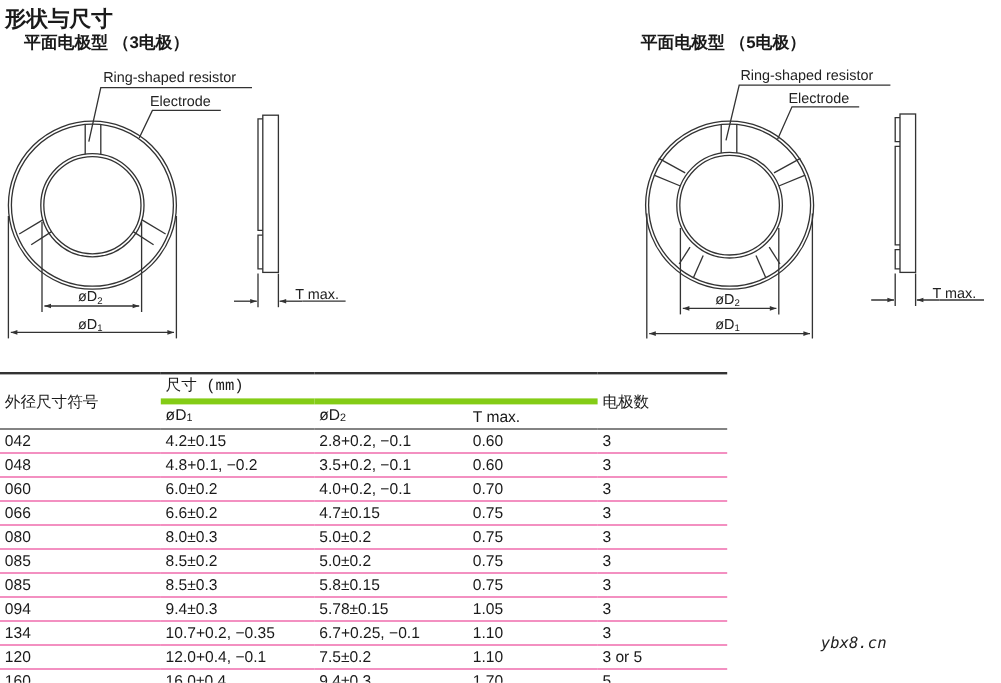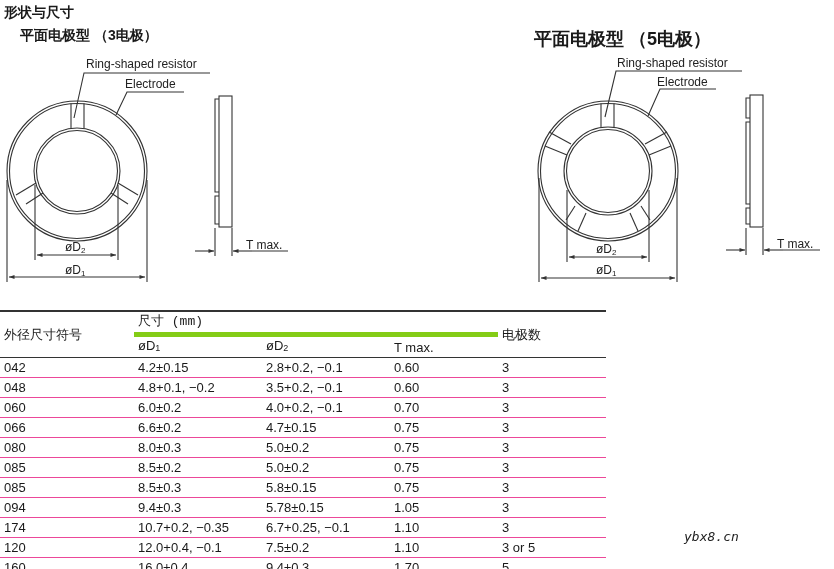--- a/index.html
+++ b/index.html
@@ -1,21 +1,21 @@
 <!DOCTYPE html>
 <html><head>
 <meta charset="utf-8">
 <style>
   html, body { margin: 0; padding: 0; background: #ffffff; }
   body { width: 834px; height: 569px; position: relative; overflow: hidden;
          font-family: "Liberation Sans", "DejaVu Sans", sans-serif; color: #1a1a1a; }
   .abs { position: absolute; }
-  .title-main { left: 4px; top: 4px; font-size: 14px; font-weight: bold; }
+  .title-main { left: 4px; top: 4px; font-size: 18px; font-weight: bold; }
   .title-3e { left: 4px; top: 27px; font-size: 14px; font-weight: bold; margin-left: 16px; }
-  .title-5e { left: 534px; top: 27px; font-size: 18px; font-weight: bold; }
+  .title-5e { left: 534px; top: 27px; font-size: 14px; font-weight: bold; }
   svg text { font-family: "Liberation Sans", "DejaVu Sans", sans-serif; }
   .diagram { position: absolute; left: 0; top: 0; }
 
   .spec-table { position: absolute; left: 0; top: 310px; width: 606px; border-collapse: collapse;
                 font-size: 13px; }
   .spec-table td, .spec-table th { padding: 0 0 0 4px; text-align: left; font-weight: normal;
                 white-space: nowrap; height: 19px; line-height: 19px; }
   .spec-table thead tr.h1 th { border-top: 2px solid #333; }
   .spec-table .col-code { width: 130px; margin-top: 16px; }
   .spec-table .col-d1 { width: 124px; }
@@ -197,21 +197,21 @@
         <td>3</td>
       </tr>
     <tr>
         <td>094</td>
         <td>9.4±0.3</td>
         <td>5.78±0.15</td>
         <td>1.05</td>
         <td>3</td>
       </tr>
     <tr>
-        <td>174</td>
+        <td>134</td>
         <td>10.7+0.2, −0.35</td>
         <td>6.7+0.25, −0.1</td>
         <td>1.10</td>
         <td>3</td>
       </tr>
     <tr>
         <td>120</td>
         <td>12.0+0.4, −0.1</td>
         <td>7.5±0.2</td>
         <td>1.10</td>

